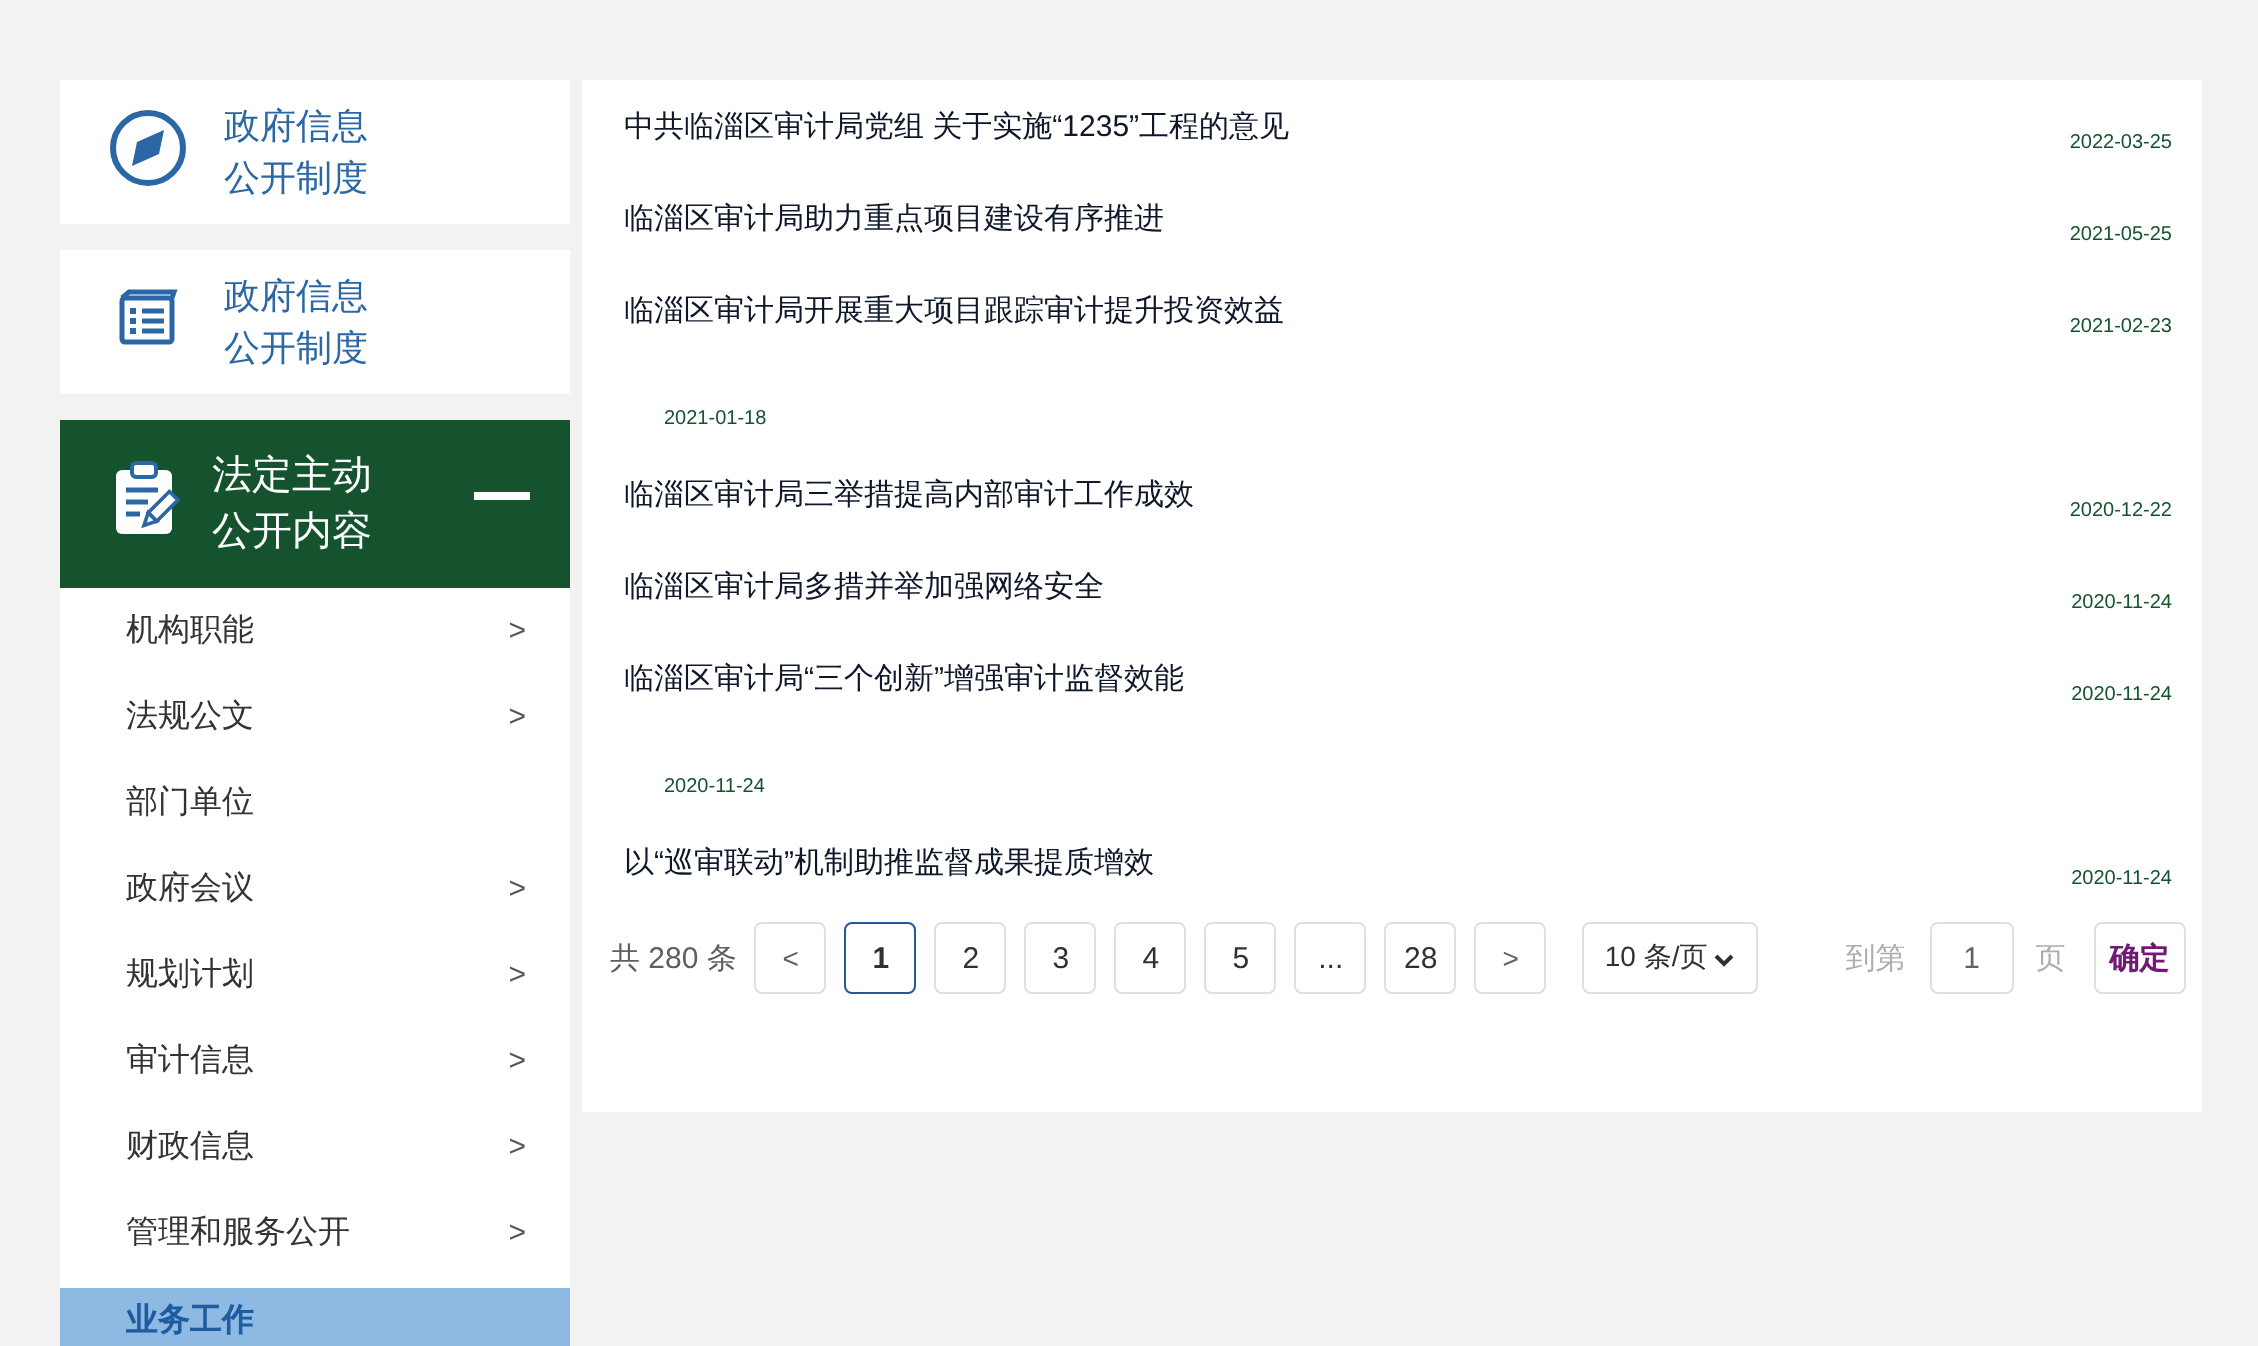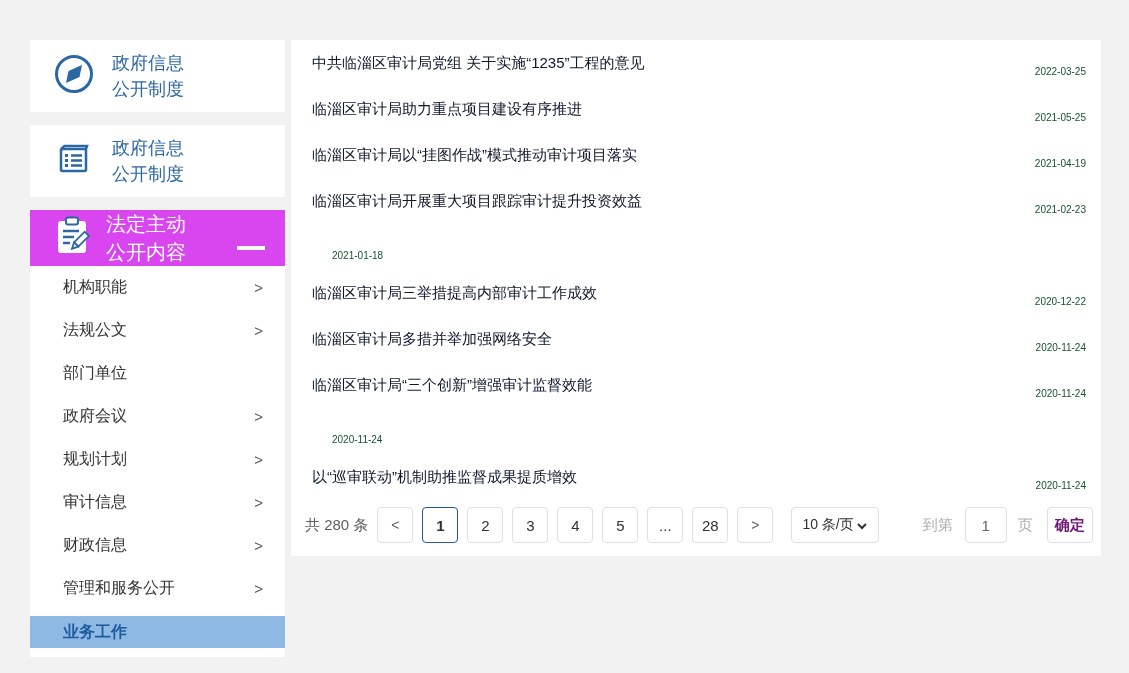--- a/index.html
+++ b/index.html
@@ -11,21 +11,21 @@
     overflow:hidden;
   }
   
   .sidebar { position:absolute; left:30px; top:40px; width:255px; }
   .side-card {
     background:#fff; height:72px; display:flex; align-items:center;
     padding-left:22px; margin-bottom:13px; cursor:pointer;
   }
   .side-card .txt { color:#2c67a5; font-size:18px; line-height:26px; margin-left:16px; }
   .side-header {
-    background:#d946ef; height:56px; display:flex; align-items:center;
+    background:#14532d; height:84px; display:flex; align-items:center;
     padding-left:22px; position:relative; cursor:pointer;
   }
   .side-header .txt { color:#fff; font-size:20px; line-height:28px; margin-left:14px; }
   .side-header .minus { position:absolute; right:20px; top:36px; width:28px; height:4px; background:#fff; }
   .side-menu { background:#fff; height:391px; }
   .menu-item {
     height:43px; display:flex; align-items:center; justify-content:space-between;
     padding:0 22px 0 33px; font-size:16px; color:#333; cursor:pointer;
   }
   .menu-item .chev { color:#555; font-size:15px; }
@@ -175,24 +175,20 @@
   <div class="list">
     <div class="row">
       <span class="title">中共临淄区审计局党组 关于实施“1235”工程的意见</span>
       <span class="date">2022-03-25</span>
     </div>
     <div class="row">
       <span class="title">临淄区审计局助力重点项目建设有序推进</span>
       <span class="date">2021-05-25</span>
     </div>
     <div class="row">
-      <span class="title">临淄区审计局以“挂图作战”模式推动审计项目落实</span>
-      <span class="date">2021-04-19</span>
-    </div>
-    <div class="row">
       <span class="title">临淄区审计局开展重大项目跟踪审计提升投资效益</span>
       <span class="date">2021-02-23</span>
     </div>
     <div class="row">
       <span class="date">2021-01-18</span>
     </div>
     <div class="row">
       <span class="title">临淄区审计局三举措提高内部审计工作成效</span>
       <span class="date">2020-12-22</span>
     </div>

